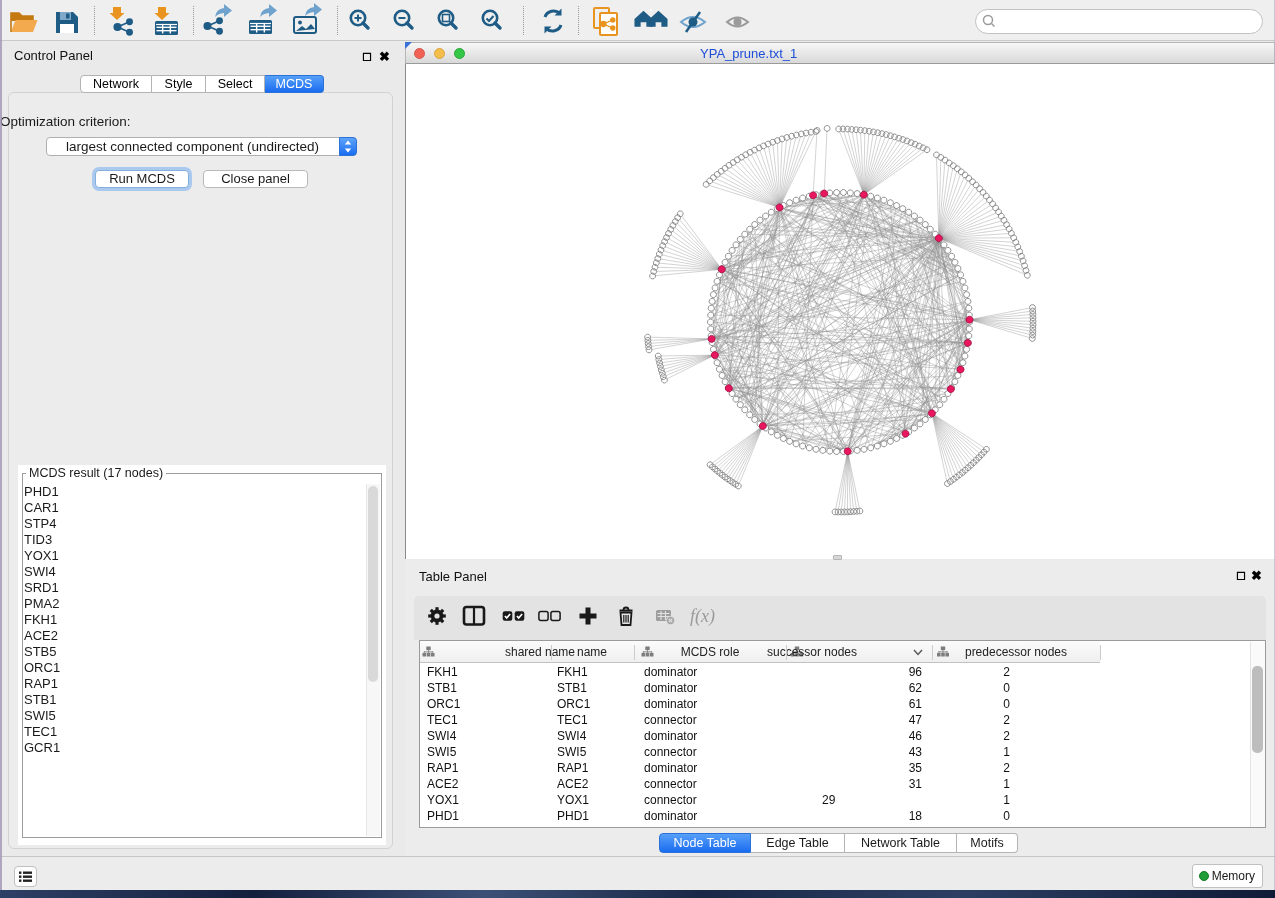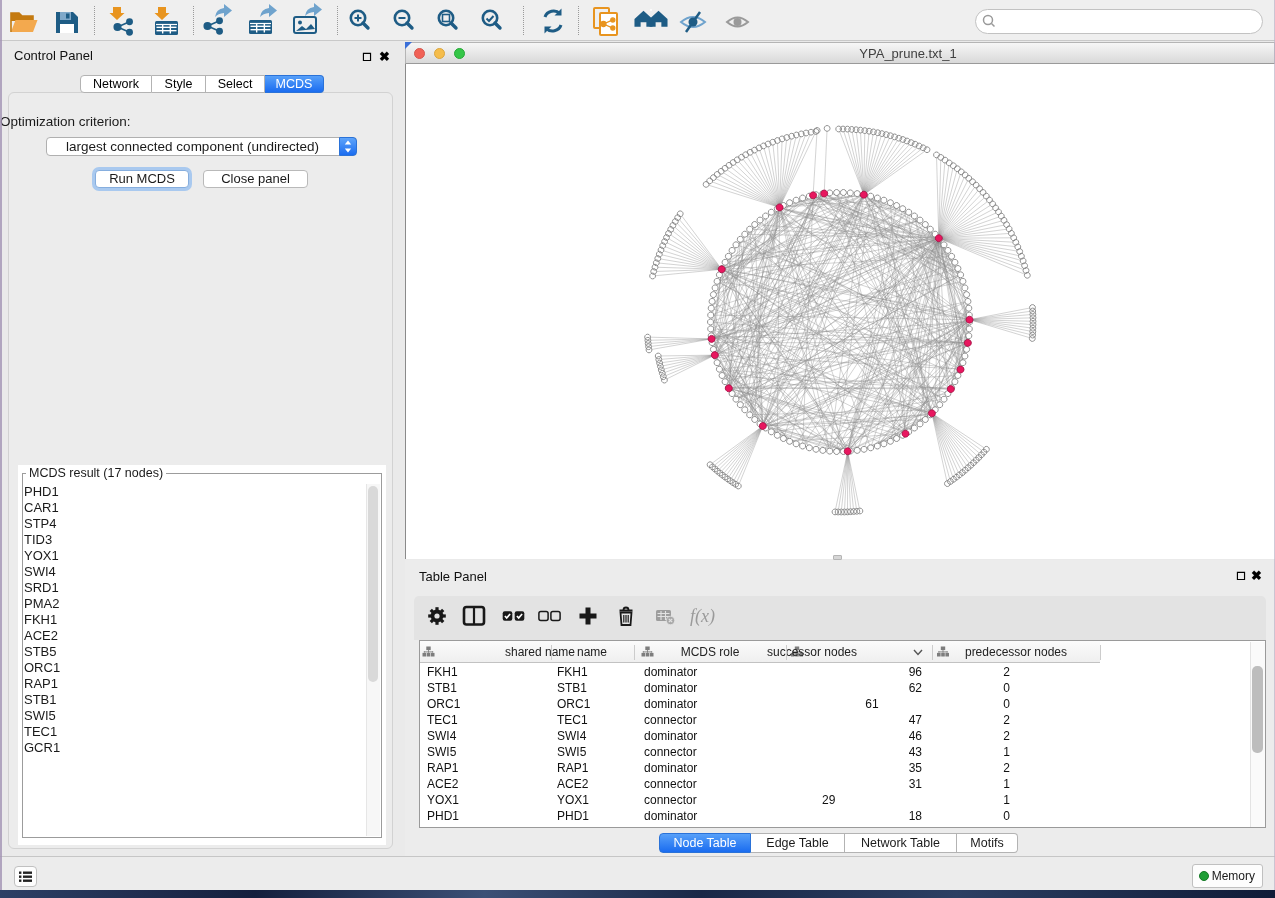--- a/index.html
+++ b/index.html
@@ -26,21 +26,21 @@
 
 #mcdsbox{left:18px;top:465px;width:368px;height:380px;background:#fff}
 #mcdsfs{left:22px;top:473px;width:360px;height:365px;border:1px solid #9c9c9c}
 #mcdsleg{left:26px;top:466px;background:#fff;padding:0 3px;font-size:12.5px}
 .gene{position:absolute;left:24px;width:100px;height:16px;font-size:13px;line-height:16px}
 #mscroll{left:366px;top:484px;width:14px;height:352px;background:#f7f7f7;border-left:1px solid #e6e6e6}
 #mthumb{left:368px;top:486px;width:10px;height:196px;background:#d9d9d9;border-radius:5px}
 #nettitle{left:405px;top:42px;width:870px;height:22px;background:linear-gradient(#f7f7f7,#d9d9d9);border:1px solid #b5b5b5;border-bottom:1px solid #9a9a9a}
 .light{position:absolute;top:47.5px;width:11px;height:11px;border-radius:50%}
 #netcanvas{left:405px;top:64px;width:870px;height:495px;background:#fff;border-left:1px solid #8a8a8a}
-#nettext{left:700px;top:46px;width:416px;text-align:center;font-size:13px;color:#404040}
+#nettext{left:700px;top:46px;width:416px;font-size:13px;color:#1d4ed8}
 
 #tpanel{left:405px;top:560px;width:870px;height:296px;background:#ececec}
 #tp-title{left:419px;top:569px;font-size:13px;color:#111}
 #tp-toolband{left:414px;top:596px;width:852px;height:44px;background:#e3e3e3;border-radius:5px 5px 0 0}
 #ttable{left:419px;top:640px;width:847px;height:188px;background:#fff;border:1px solid #9a9a9a}
 #thead{left:420px;top:641px;width:680px;height:22px;background:linear-gradient(#fbfbfb,#efefef);border-bottom:1px solid #c2c2c2}
 .hsep{position:absolute;top:645px;height:15px;width:0;border-left:1px solid #ccc}
 .hcell{position:absolute;top:645px;font-size:12px;color:#222}
 .cell{position:absolute;height:16px;font-size:12px;line-height:16px;color:#111}
 #tscroll{left:1250px;top:642px;width:15px;height:185px;background:#fafafa;border-left:1px solid #e3e3e3}
@@ -291,21 +291,21 @@
 <div class="cell" style="left:822px;top:664px;width:100px;text-align:right">96</div>
 <div class="cell" style="left:910px;top:664px;width:100px;text-align:right">2</div>
 <div class="cell" style="left:427px;top:680px;width:80px">STB1</div>
 <div class="cell" style="left:557px;top:680px;width:70px">STB1</div>
 <div class="cell" style="left:644px;top:680px;width:90px">dominator</div>
 <div class="cell" style="left:822px;top:680px;width:100px;text-align:right">62</div>
 <div class="cell" style="left:910px;top:680px;width:100px;text-align:right">0</div>
 <div class="cell" style="left:427px;top:696px;width:80px">ORC1</div>
 <div class="cell" style="left:557px;top:696px;width:70px">ORC1</div>
 <div class="cell" style="left:644px;top:696px;width:90px">dominator</div>
-<div class="cell" style="left:822px;top:696px;width:100px;text-align:center">61</div>
+<div class="cell" style="left:822px;top:696px;width:100px;text-align:right">61</div>
 <div class="cell" style="left:910px;top:696px;width:100px;text-align:right">0</div>
 <div class="cell" style="left:427px;top:712px;width:80px">TEC1</div>
 <div class="cell" style="left:557px;top:712px;width:70px">TEC1</div>
 <div class="cell" style="left:644px;top:712px;width:90px">connector</div>
 <div class="cell" style="left:822px;top:712px;width:100px;text-align:right">47</div>
 <div class="cell" style="left:910px;top:712px;width:100px;text-align:right">2</div>
 <div class="cell" style="left:427px;top:728px;width:80px">SWI4</div>
 <div class="cell" style="left:557px;top:728px;width:70px">SWI4</div>
 <div class="cell" style="left:644px;top:728px;width:90px">dominator</div>
 <div class="cell" style="left:822px;top:728px;width:100px;text-align:right">46</div>

